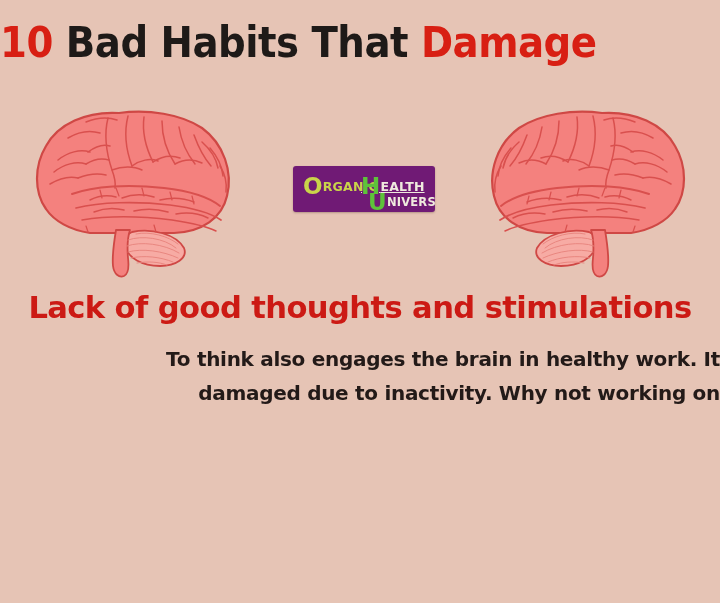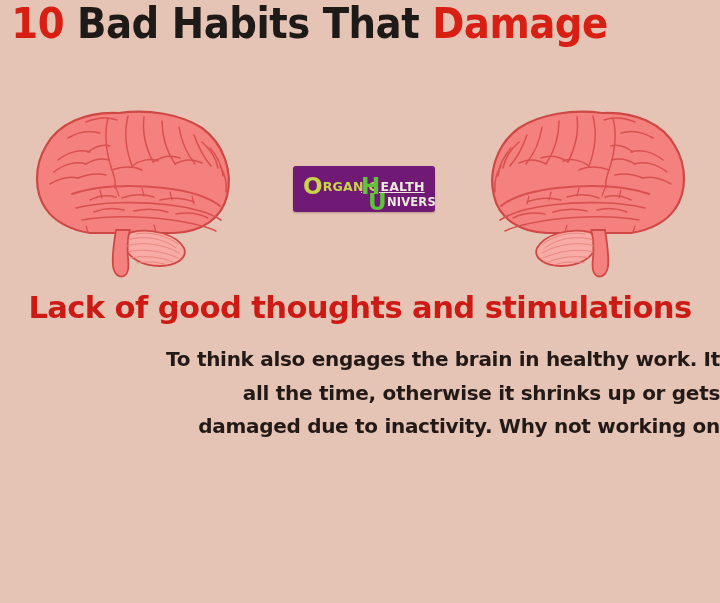--- a/index.html
+++ b/index.html
@@ -20,23 +20,22 @@
     left: 0; top: 0;
     width: 720px;
     height: 603px;
     background: #e6c4b5;
   }
 
   
   .title-block {
     position: absolute;
     left: 0;
-    top: 1px;
+    top: 20px;
     width: 619px;
-    text-align: center;
     line-height: 1.06;
     letter-spacing: -0.5px;
   }
   .title-line {
     font-family: "DejaVu Sans", sans-serif;
     font-weight: bold;
     font-size: 43px;
     color: #1e1a18;
     white-space: nowrap;
     font-stretch: condensed;
@@ -293,17 +292,16 @@
   <div id="logo-badge">
     <div class="logo-row" id="logo-organic"><span class="cap">O</span><span>RGANIC</span></div>
     <div class="logo-row" id="logo-health"><span class="cap">H</span><span>EALTH</span></div>
     <div class="logo-row" id="logo-universe"><span class="cap">U</span><span>NIVERSE</span></div>
   </div>
 
   <div id="headline">Lack of good thoughts and stimulations</div>
 
   <div id="body-text">
     <div class="body-line">To think also engages the brain in healthy work. It</div>
-    <div class="body-line">all the time, otherwise it shrinks up or gets</div>
     <div class="body-line">damaged due to inactivity. Why not working on</div>
   </div>
 
 </div>
 
 </body></html>

